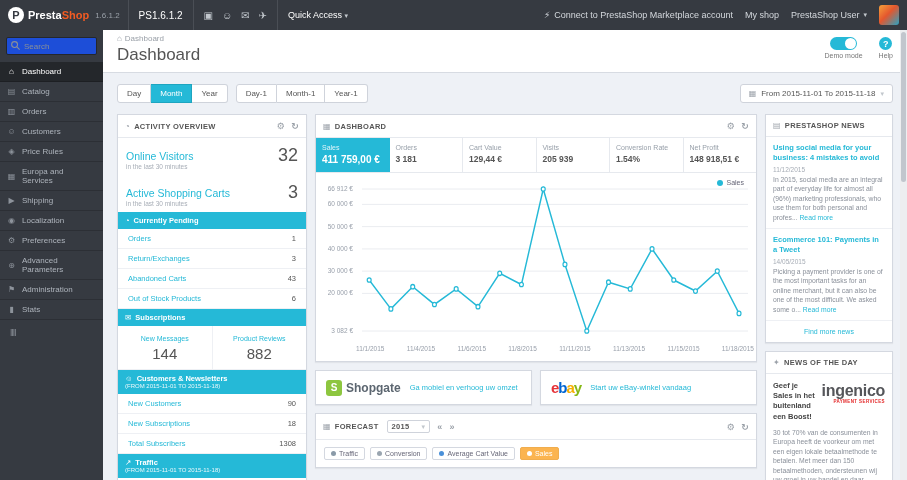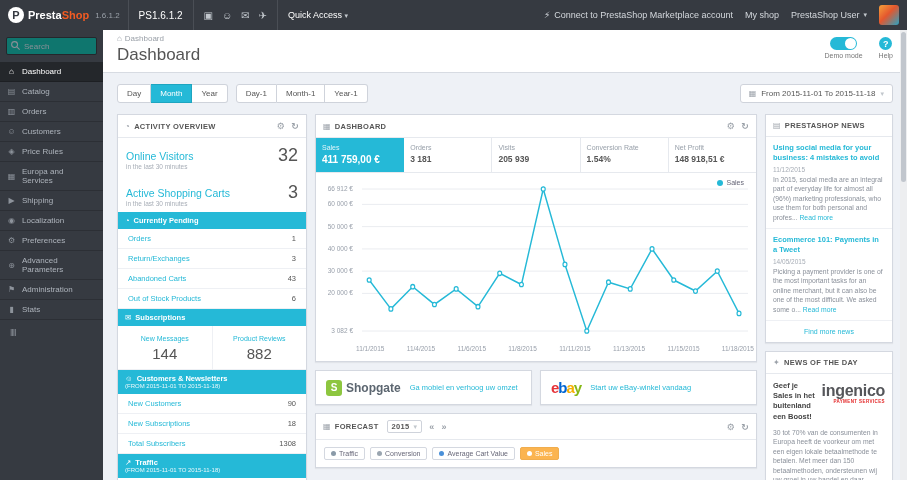--- a/index.html
+++ b/index.html
@@ -22,21 +22,21 @@
   .tb-ic{font-size:10px;color:#c2c7cd;cursor:pointer}
   .tb-quick{font-size:9px;color:#fff;padding:0 10px;cursor:pointer}
   .caret{font-size:7px;color:#c2c7cd}
   .tb-right{display:flex;align-items:center;gap:12px;padding-right:8px;font-size:9px;color:#d4d8dd}
   .tb-right .item{cursor:pointer;display:flex;align-items:center;gap:4px}
   .avatar{width:20px;height:20px;border-radius:3px;cursor:pointer;
           background:linear-gradient(135deg,#f6a13b 0%,#e4572e 45%,#29a3c4 100%)}
   
   .sidebar{position:absolute;top:30px;left:0;width:103px;bottom:0;background:#363a41;z-index:20}
   .search-box{margin:7px 6px;position:relative}
-  .search-box input{width:100%;height:18px;background:#0f766e;border:1px solid #24272c;border-radius:2px;
+  .search-box input{width:100%;height:18px;background:#1d4ed8;border:1px solid #24272c;border-radius:2px;
                     color:#ccc;font-size:8px;padding:0 4px 0 17px;box-sizing:border-box;outline:none}
   .search-box input::placeholder{color:#8a9097}
   .search-ic{position:absolute;left:4px;top:3px;width:11px;height:11px}
   .nav-item{display:flex;align-items:center;gap:6px;padding:5px 7px;font-size:8px;color:#aeb4bc;
             cursor:pointer;border-bottom:1px solid rgba(0,0,0,.18)}
   .nav-item .ni{width:9px;text-align:center;font-size:8px;color:#8d939b;flex:none}
   .nav-item.active{background:#24272b;color:#fff}
   .nav-item.active .ni{color:#fff}
   .collapse-btn{padding:8px 10px;color:#8d939b;font-size:9px;cursor:pointer;letter-spacing:-1px}
   
@@ -116,21 +116,21 @@
   .module{flex:1;background:#fff;border:1px solid #d4d8e0;box-shadow:0 1px 1px rgba(0,0,0,.05);
           display:flex;align-items:center;gap:9px;padding:8px 10px}
   .module a{color:#25b9d7;font-size:7.5px}
   .shopgate{display:flex;align-items:center;gap:4px;font-size:12px;font-weight:bold;color:#5c6670}
   .sg-ic{width:16px;height:16px;border-radius:3px;background:#8dc63f;color:#fff;font-size:10px;
          display:flex;align-items:center;justify-content:center;font-weight:bold}
   .ebay{font-size:15px;font-weight:bold;letter-spacing:-1px}
   .eb0{color:#e53238}.eb1{color:#0064d2}.eb2{color:#f5af02}.eb3{color:#86b817}
   
   .year-select{border:1px solid #cfd3db;border-radius:2px;font-size:7.5px;padding:1px 4px;color:#555;
-               background:#fff;display:flex;gap:4px;align-items:center;cursor:pointer;margin-left:4px}
+               background:#fff;display:flex;gap:12px;align-items:center;cursor:pointer;margin-left:4px}
   .fc-arrow{color:#9aa0a8;font-size:9px;cursor:pointer;margin-left:3px}
   .fc-legend{display:flex;gap:5px;padding:7px 8px}
   .pill{display:flex;align-items:center;gap:3px;border:1px solid #d4d8e0;border-radius:2px;
         padding:2px 6px;font-size:7px;color:#667;background:#fff;cursor:pointer;white-space:nowrap}
   .pdot{width:5px;height:5px;border-radius:50%;flex:none}
   .pd0{background:#8a9aa8}.pd1{background:#9aa5b0}.pd2{background:#4a90d9}.pd3{background:#fff}
   .pill.active{background:#fbb450;border-color:#f0ad4e;color:#fff}
   
   .news-item{padding:6px 7px;border-bottom:1px solid #eef0f4}
   .headline{color:#25b9d7;font-size:7.5px;font-weight:bold;display:block;line-height:1.3}
@@ -364,20 +364,24 @@
             </span>
         </div>
         <div class="kpis">
           <div class="kpi active">
               <div class="kpi-label">Sales</div>
               <div class="kpi-val">411 759,00 €</div>
             </div>
           <div class="kpi">
               <div class="kpi-label">Orders</div>
               <div class="kpi-val">3 181</div>
+            </div>
+          <div class="kpi">
+              <div class="kpi-label">Cart Value</div>
+              <div class="kpi-val">129,44 €</div>
             </div>
           <div class="kpi">
               <div class="kpi-label">Visits</div>
               <div class="kpi-val">205 939</div>
             </div>
           <div class="kpi">
               <div class="kpi-label">Conversion Rate</div>
               <div class="kpi-val">1.54%</div>
             </div>
           <div class="kpi">

